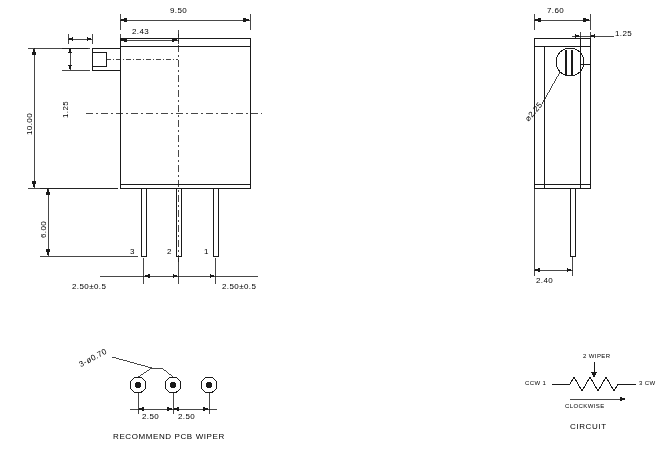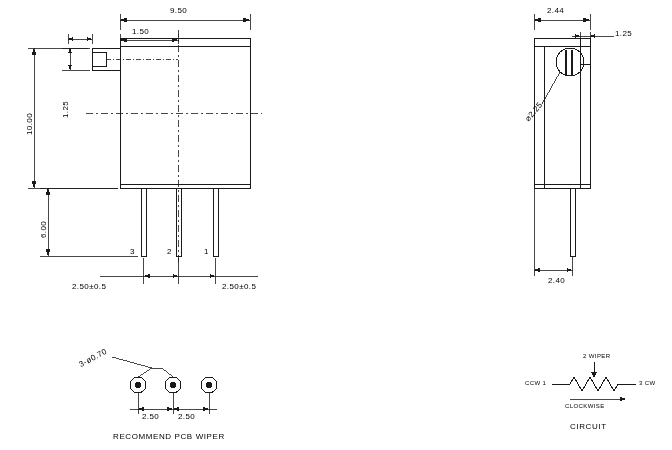--- a/index.html
+++ b/index.html
@@ -215,37 +215,37 @@
         <path d="M594,378 l-3,-6 l6,0 z" fill="#1a1a1a" stroke="none"></path>
 
         <line x1="570" y1="399" x2="624" y2="399" stroke-width="0.8"></line>
         <path d="M626,399 l-6,-2.4 l0,4.8 z" fill="#1a1a1a" stroke="none"></path>
       </g>
 
     </g>
   </svg>
 
   <div class="lbl" style="left:170px; top:7px;">9.50</div>
-  <div class="lbl" style="left:132px; top:28px;">1.50</div>
+  <div class="lbl" style="left:132px; top:28px;">2.43</div>
 
   <div class="lbl rot90" style="left:26px; top:135px;">10.00</div>
   <div class="lbl rot90" style="left:62px; top:118px;">1.25</div>
   <div class="lbl rot90" style="left:40px; top:238px;">6.00</div>
 
   <div class="lbl" style="left:130px; top:248px;">3</div>
   <div class="lbl" style="left:167px; top:248px;">2</div>
   <div class="lbl" style="left:204px; top:248px;">1</div>
 
   <div class="lbl" style="left:72px; top:283px;">2.50±0.5</div>
   <div class="lbl" style="left:222px; top:283px;">2.50±0.5</div>
 
-  <div class="lbl" style="left:547px; top:7px;">2.44</div>
+  <div class="lbl" style="left:547px; top:7px;">7.60</div>
   <div class="lbl" style="left:615px; top:30px;">1.25</div>
   <div class="lbl rot-diag2" style="left:524px; top:118px;">⌀2.25</div>
-  <div class="lbl" style="left:548px; top:277px;">2.40</div>
+  <div class="lbl" style="left:536px; top:277px;">2.40</div>
 
   <div class="lbl rot-diag" style="left:78px; top:362px;">3-ø0.70</div>
   <div class="lbl" style="left:142px; top:413px;">2.50</div>
   <div class="lbl" style="left:178px; top:413px;">2.50</div>
   <div class="lbl cap" style="left:113px; top:433px;">RECOMMEND PCB WIPER</div>
 
   <div class="lbl xs" style="left:583px; top:353px;">2 WIPER</div>
   <div class="lbl xs" style="left:525px; top:380px;">CCW 1</div>
   <div class="lbl xs" style="left:639px; top:380px;">3 CW</div>
   <div class="lbl xs" style="left:565px; top:403px;">CLOCKWISE</div>

